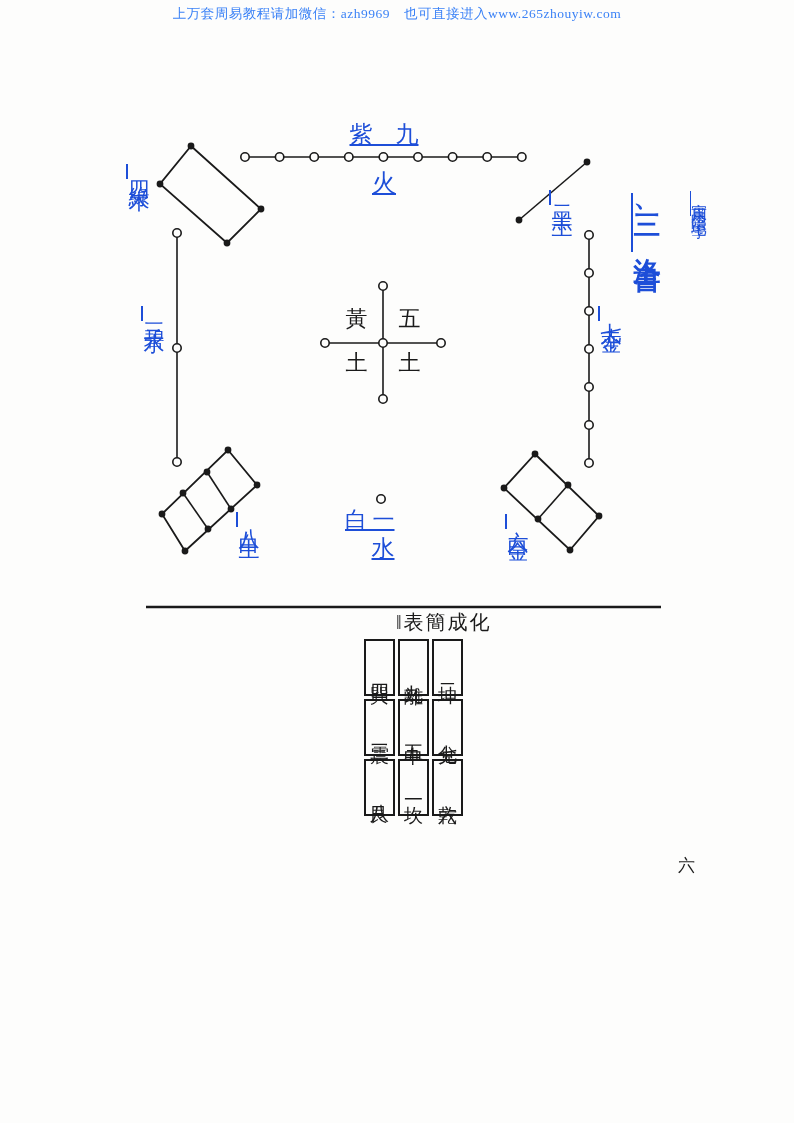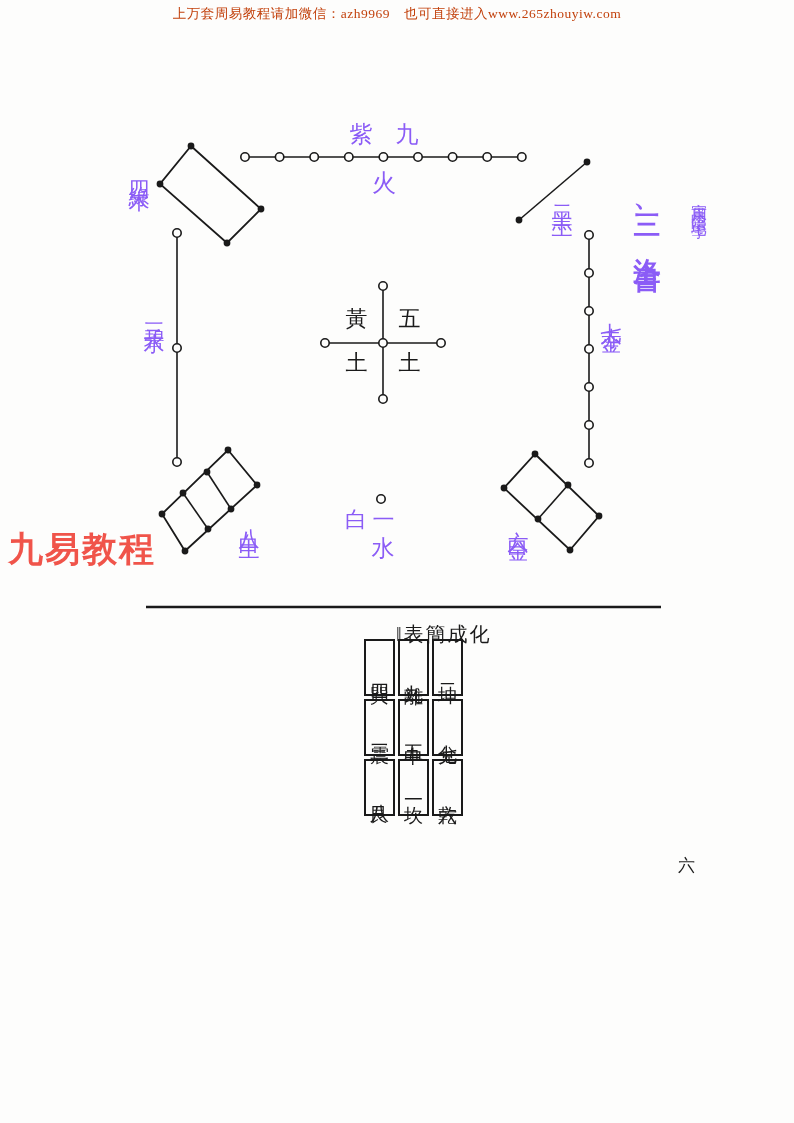--- a/index.html
+++ b/index.html
@@ -3,26 +3,26 @@
 <meta charset="utf-8">
 <style>
   * { margin: 0; padding: 0; box-sizing: border-box; }
   html, body { width: 794px; height: 1123px; }
   body { background: #fdfdfc; font-family: "Liberation Serif", serif; color: #1a1a1a; }
   .page { position: relative; width: 794px; height: 1123px; overflow: hidden; }
 
   .promo-header {
     position: absolute; top: 5px; left: 0; width: 100%;
     text-align: center; font-size: 13.5px; letter-spacing: 0.5px;
-    color: #c2410c;
+    color: #3b82f6;
   }
 
   .diagram-svg { position: absolute; left: 0; top: 0; }
 
-  .lbl { position: absolute; color: #8b5cf6; }
+  .lbl { position: absolute; color: #1d4ed8; text-decoration: underline; }
   .v { writing-mode: vertical-rl; text-orientation: upright; }
 
   .star-lbl { font-size: 21px; letter-spacing: 5px; }
   .lbl-four   { left: 125px; top: 164px; }
   .lbl-two    { left: 548px; top: 190px; }
   .lbl-three  { left: 140px; top: 306px; }
   .lbl-seven  { left: 597px; top: 306px; }
   .lbl-eight  { left: 235px; top: 512px; }
   .lbl-six    { left: 504px; top: 514px; }
 
@@ -46,21 +46,21 @@
   }
 
   .watermark {
     position: absolute; left: 8px; top: 526px;
     font-family: "DejaVu Sans", sans-serif; font-weight: bold;
     font-size: 35px; letter-spacing: 2px; color: #f0544a;
   }
 
   .table-caption {
     position: absolute; left: 396px; top: 609px;
-    font-size: 20px; letter-spacing: 2px; margin-top: 12px;
+    font-size: 20px; letter-spacing: 2px;
   }
 
   .luoshu-table {
     position: absolute; left: 361px; top: 636px;
     border-collapse: separate; border-spacing: 3px;
   }
   .luoshu-table td {
     border: 2px solid #1a1a1a; width: 31px; height: 57px;
     text-align: center; vertical-align: middle; padding: 0;
   }
@@ -199,21 +199,20 @@
     <span>土</span>
     <span>土</span>
   </div>
 
   <div class="lbl lbl-one-top">白 一</div>
   <div class="lbl lbl-one-bottom">水</div>
 
   <div class="lbl v section-heading">三、洛書</div>
   <div class="lbl v margin-title">實用陰宅學</div>
 
-  <div class="watermark">九易教程</div>
 
   <div class="table-caption">‖表簡成化</div>
 
   <table class="luoshu-table">
     <tbody>
       <tr>
         <td><span>四巽</span></td>
         <td><span>九離</span></td>
         <td><span>二坤</span></td>
       </tr>

